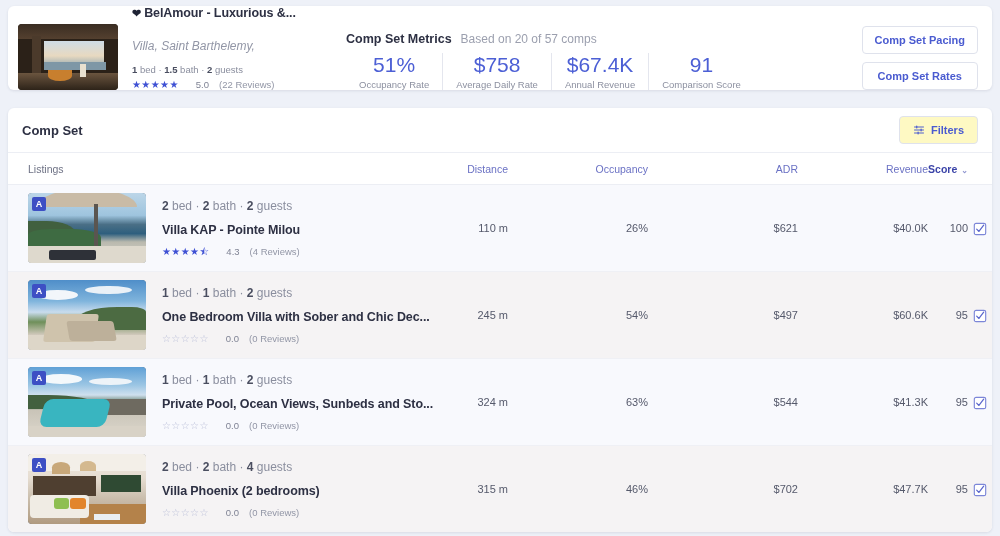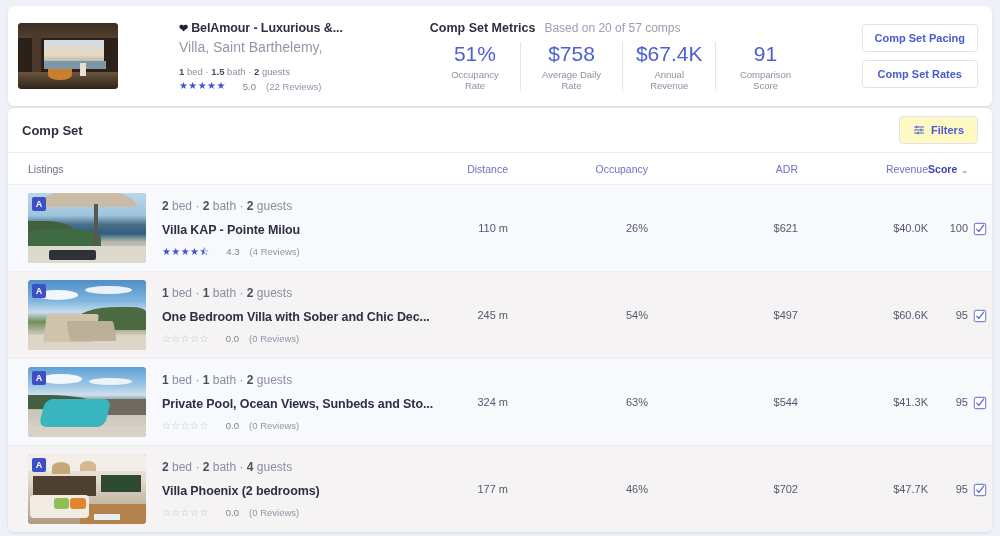--- a/index.html
+++ b/index.html
@@ -6,24 +6,24 @@
   html, body {
     width: 1000px; height: 536px;
     background: #eef1f8;
     font-family: "Liberation Sans", sans-serif;
     -webkit-font-smoothing: antialiased;
     overflow: hidden;
   }
 
   
   .top-card {
-    position: absolute; left: 8px; top: 6px; width: 984px; height: 100px;
+    position: absolute; left: 8px; top: 6px; width: 984px; height: 84px;
     background: #ffffff; border-radius: 6px;
     box-shadow: 0 1px 3px rgba(20,30,60,.10);
-    display: flex; align-items: center; gap: 47px;
+    display: flex; align-items: flex-end;
   }
   .thumb-wrap { margin-left: 10px; }
   .hero-thumb {
     width: 100px; height: 66px; border-radius: 4px; overflow: hidden;
     position: relative; background: #2b2118;
   }
   .hero-thumb .sky {
     position: absolute; left: 26%; top: 26%; width: 60%; height: 40%;
     background: linear-gradient(180deg,#cfdce6 0%,#e8d9c0 55%,#8aa3b0 100%);
   }
@@ -51,21 +51,21 @@
     position: absolute; left: 62%; bottom: 20%; width: 6%; height: 20%;
     background: #e8e0cf;
   }
 
   .hdr-info { margin-left: 14px; width: 180px; }
   .hdr-title {
     font-size: 12.5px; font-weight: 700; color: #2d3043;
     white-space: nowrap; letter-spacing: -.1px;
   }
   .heart { color: #1f2335; font-size: 11px; margin-right: 3px; }
-  .hdr-sub { font-size: 14px; color: #9296a6; margin-top: 4px; }
+  .hdr-sub { font-size: 12px; color: #9296a6; margin-top: 19px; font-style: italic; }
   .hdr-specs { font-size: 9.5px; color: #8a8e9e; margin-top: 11px; }
   .hdr-specs b { color: #4a4e60; font-weight: 700; }
   .hdr-rating { display: flex; align-items: center; margin-top: 4px; }
   .stars { font-size: 10px; letter-spacing: .4px; color: #3f51d4; line-height: 1; }
   .stars.empty { color: #b9bed8; }
   .rate-num { font-size: 9.5px; color: #7f8394; margin-left: 17px; }
   .rev-num { font-size: 9.5px; color: #9296a6; margin-left: 10px; }
 
   
   .metrics { margin-left: 34px; }
@@ -431,21 +431,21 @@
       <div class="listing-meta">
         <div class="lm-specs"><b>2</b><span> bed · </span><b>2</b><span> bath · </span><b>4</b><span> guests</span></div>
         <div class="lm-name">Villa Phoenix (2 bedrooms)</div>
         <div class="lm-rating">
           <span class="stars empty">☆☆☆☆☆</span>
           <span class="rate-num">0.0</span>
           <span class="rev-num">(0 Reviews)</span>
         </div>
       </div>
     </div>
-    <div class="cell-dist">177 m</div>
+    <div class="cell-dist">315 m</div>
     <div class="cell-occ">46%</div>
     <div class="cell-adr">$702</div>
     <div class="cell-rev">$47.7K</div>
     <div class="cell-score">95</div>
     <div class="cell-chk">
       <svg class="chk-icon" width="14" height="14" viewBox="0 0 16 16">
         <rect x="1.5" y="1.5" width="13" height="13" rx="2" fill="#fff" stroke="#7c86d8" stroke-width="1.3"></rect>
         <path d="M4.2 8.2 L6.8 10.8 L12.2 3.6" fill="none" stroke="#5b67cc" stroke-width="1.4" stroke-linecap="round" stroke-linejoin="round"></path>
       </svg>
     </div>

